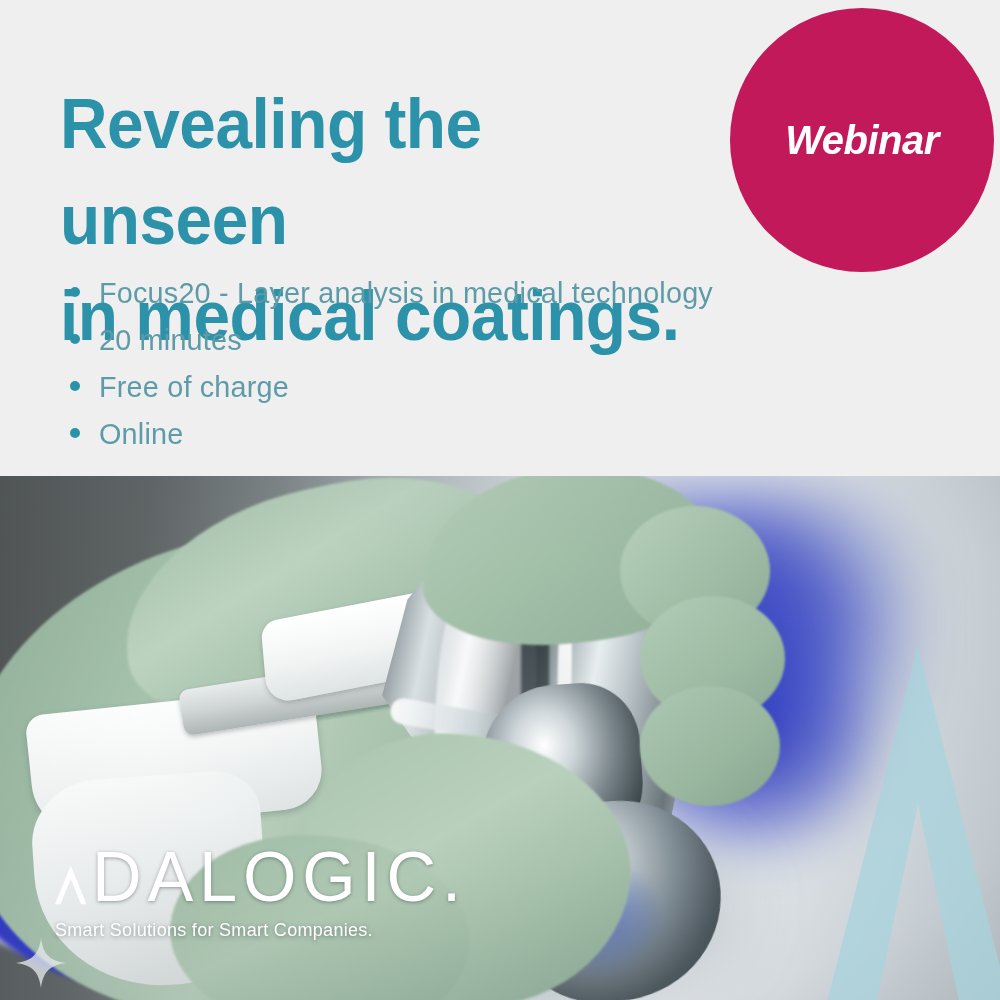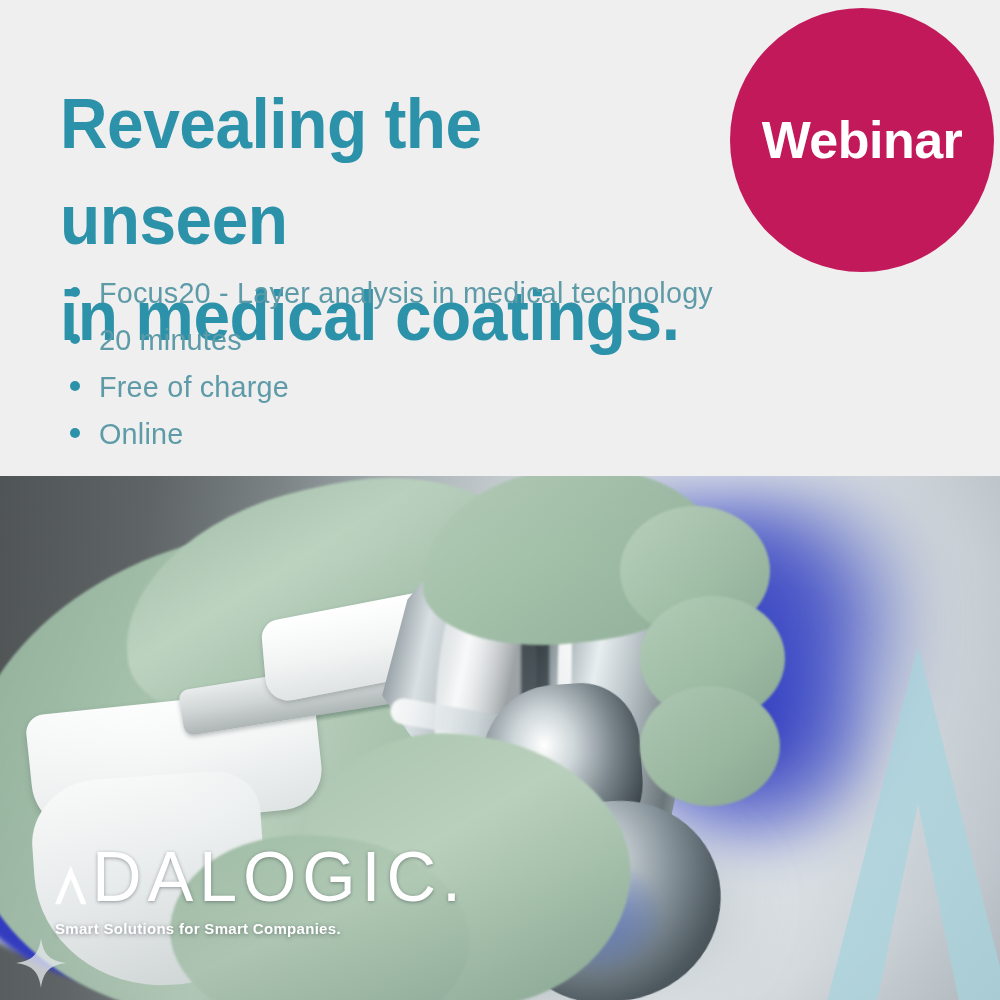--- a/index.html
+++ b/index.html
@@ -90,23 +90,24 @@
     border-radius: 50%;
     background: #C2195B;
     display: flex;
     align-items: center;
     justify-content: center;
   }
   .badge-label {
     color: #FFFFFF;
     font-family: "Liberation Sans", sans-serif;
     font-weight: bold;
-    font-size: 52px;
+    font-size: 40px;
     letter-spacing: -0.5px;
     line-height: 1;
+    font-style: italic;
   }
 
   
   .photo {
     position: absolute;
     left: 0;
     top: 476px;
     width: 1000px;
     height: 524px;
     overflow: hidden;
@@ -459,22 +460,22 @@
   }
   .logo-rest {
     display: inline-block;
     transform: scaleX(0.98);
     transform-origin: left bottom;
   }
   .logo-tagline {
     margin-top: 8px;
     color: #ffffff;
     font-family: "Liberation Sans", sans-serif;
-    font-weight: bold;
-    font-size: 15px;
+    font-weight: normal;
+    font-size: 18px;
     letter-spacing: 0.3px;
     text-shadow: 0 1px 4px rgba(40,50,55,0.5);
   }
   .sparkle {
     position: absolute;
     left: 16px;
     top: 938px;
     width: 50px;
     height: 50px;
     opacity: 0.85;

